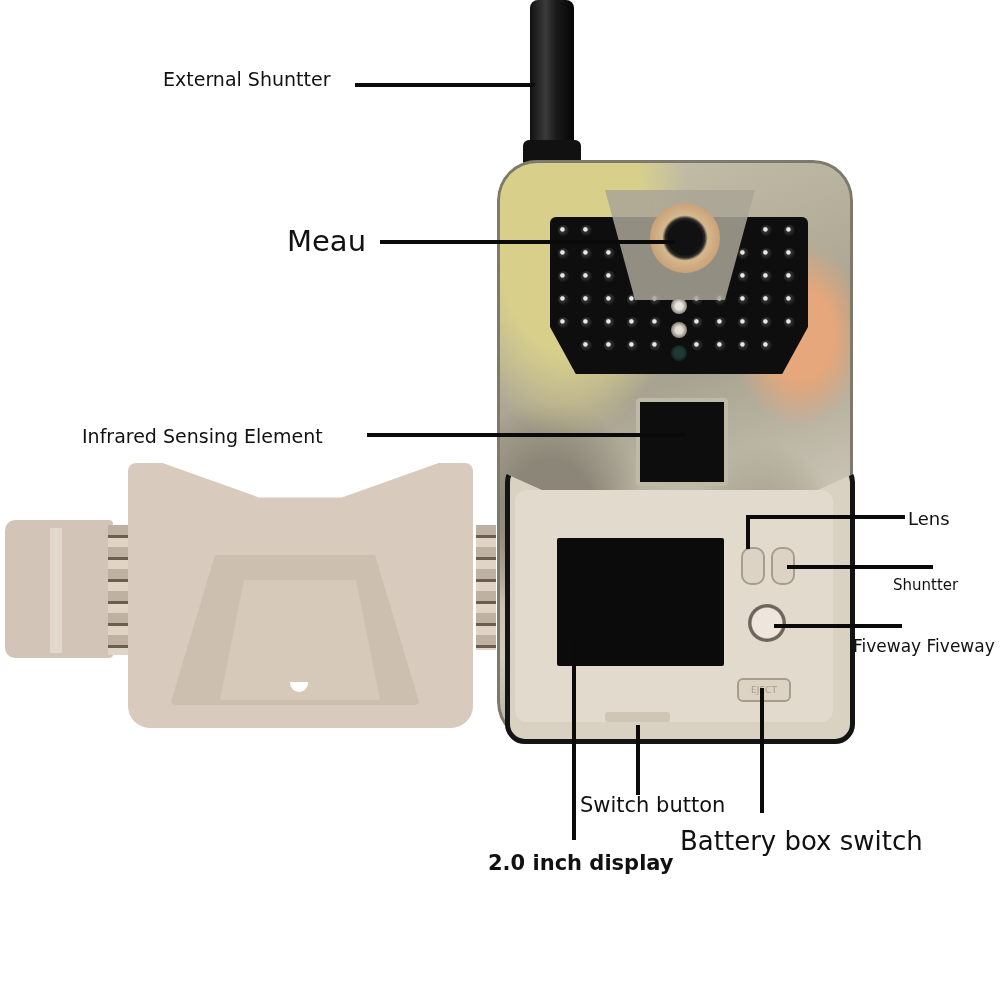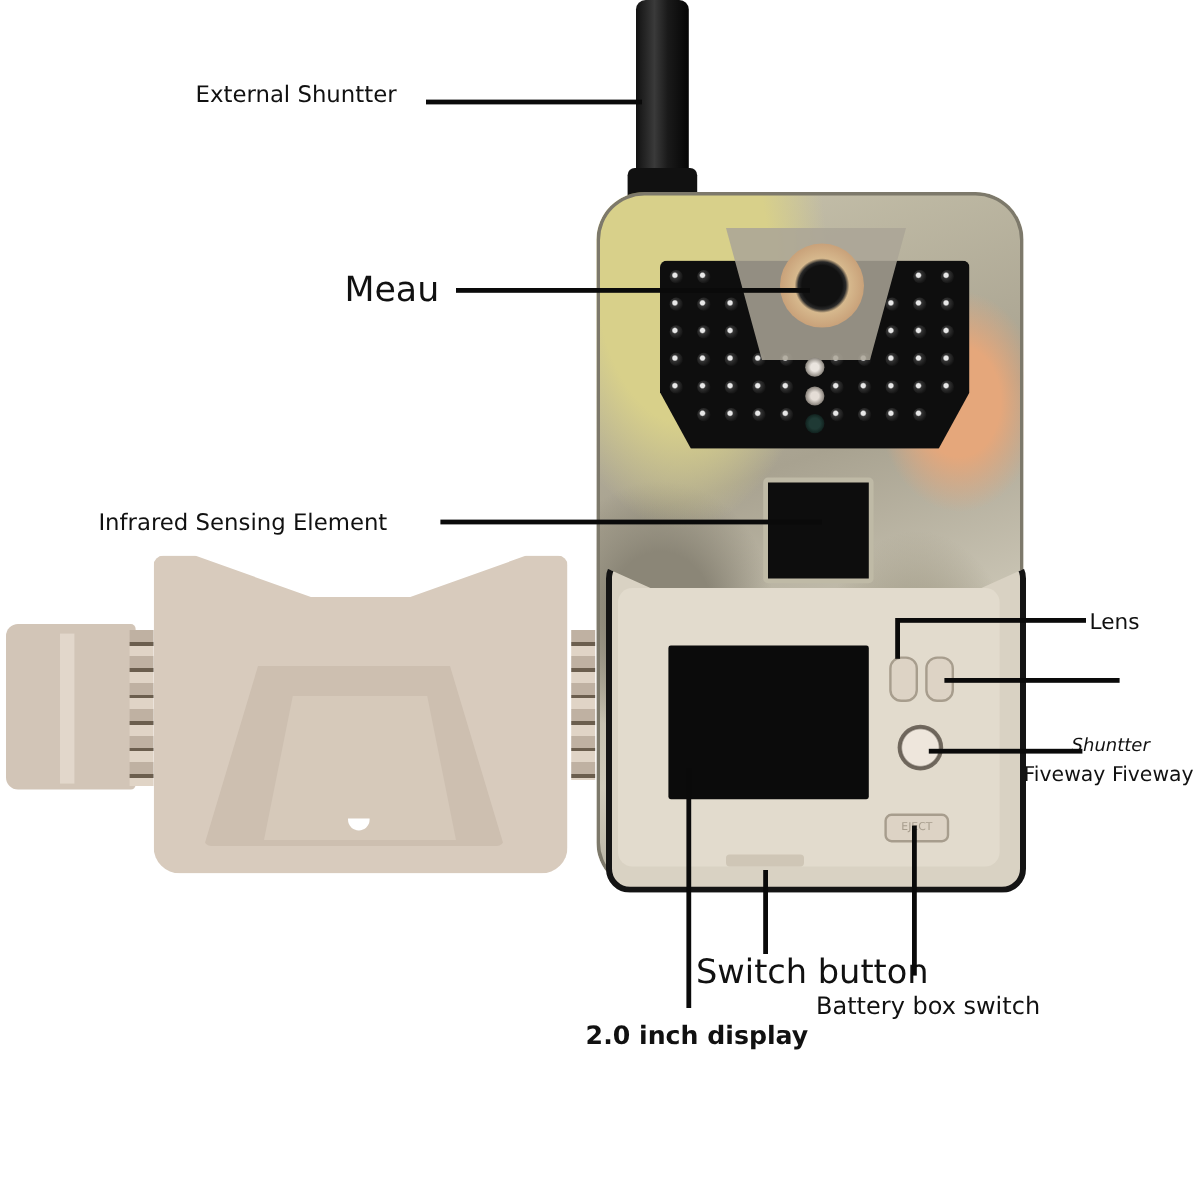--- a/index.html
+++ b/index.html
@@ -123,26 +123,26 @@
 <div class="label" style="left:287px;top:224px;font-size:29px;">Meau</div>
 <div class="line" style="left:380px;top:240px;width:295px;height:4px;"></div>
 
 <div class="label" style="left:82px;top:425px;font-size:19px;">Infrared Sensing Element</div>
 <div class="line" style="left:367px;top:433px;width:318px;height:4px;"></div>
 
 <div class="label" style="left:908px;top:508px;font-size:18px;">Lens</div>
 <div class="line" style="left:748px;top:515px;width:157px;height:4px;"></div>
 <div class="line" style="left:746px;top:515px;width:4px;height:34px;"></div>
 
-<div class="label" style="left:893px;top:612px;font-size:15px;font-style:italic;">Shuntter</div>
+<div class="label" style="left:893px;top:576px;font-size:15px;">Shuntter</div>
 <div class="line" style="left:787px;top:565px;width:146px;height:4px;"></div>
 
 <div class="label" style="left:853px;top:636px;font-size:17px;">Fiveway Fiveway</div>
 <div class="line" style="left:774px;top:624px;width:128px;height:4px;"></div>
 
 <div class="line" style="left:636px;top:725px;width:4px;height:70px;"></div>
-<div class="label" style="left:580px;top:793px;font-size:28px;">Switch button</div>
+<div class="label" style="left:580px;top:793px;font-size:21px;">Switch button</div>
 
 <div class="line" style="left:760px;top:688px;width:4px;height:125px;"></div>
-<div class="label" style="left:680px;top:826px;font-size:20px;">Battery box switch</div>
+<div class="label" style="left:680px;top:826px;font-size:26px;">Battery box switch</div>
 
 <div class="line" style="left:572px;top:640px;width:4px;height:200px;"></div>
 <div class="label" style="left:488px;top:851px;font-size:21px;font-weight:bold;">2.0 inch display</div>
 
 </body></html>

